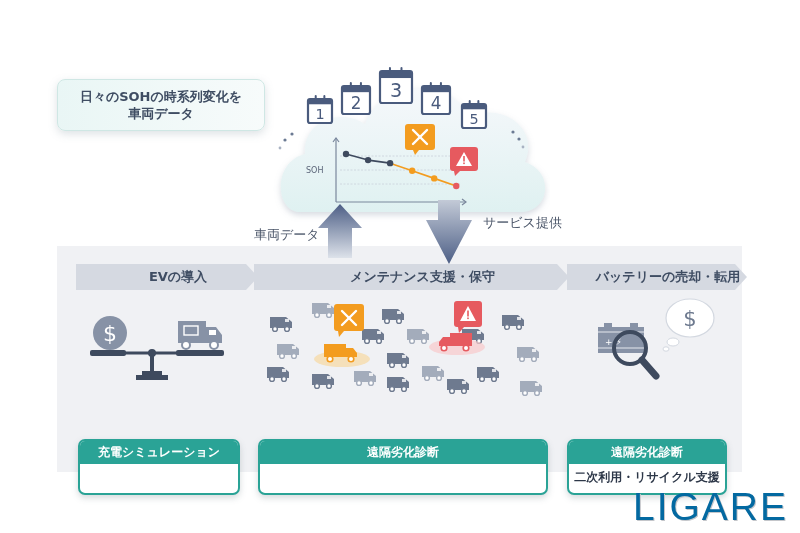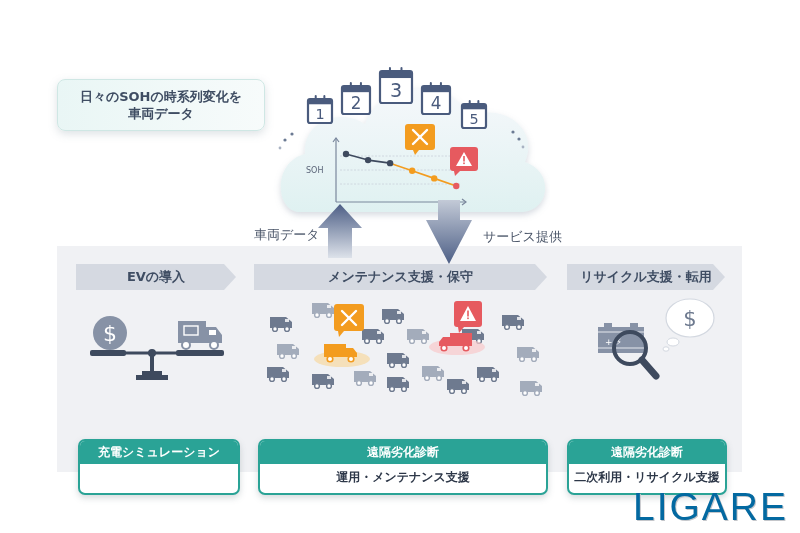--- a/index.html
+++ b/index.html
@@ -10,21 +10,21 @@
              background:linear-gradient(90deg,#e9f6f5 0%,#f7fbfb 100%);
              border:1px solid #cfe7e4; box-shadow:0 3px 8px rgba(120,140,150,0.25);
              display:flex; flex-direction:column; align-items:center; justify-content:center;
              font-size:13px; line-height:17px; color:#3f4d63; font-weight:bold; }
   .cloud { left:270px; top:62px; width:280px; height:170px; }
   .side-label { font-size:13px; color:#4a5568; }
   .panel { left:57px; top:246px; width:685px; height:226px; background:#f0f1f4; }
   .stage { position:absolute; top:264px; height:26px; background:#d5d9e1;
            display:flex; align-items:center; justify-content:center;
            font-size:13px; color:#3f4d63; font-weight:bold;
-           clip-path: polygon(0 0, calc(100% - 12px) 0, 100% 50%, calc(100% - 12px) 100%, 0 100%); }
+           clip-path: polygon(0 0, calc(100% - 12px) 0, 100% 50%, calc(100% - 12px) 100%, 0 100%); padding-left: 22px; }
   .card { position:absolute; top:400px; height:52px; border-radius:7px; overflow:hidden;
           border:2px solid #2aa396; background:#fff; box-shadow:0 3px 6px rgba(90,110,120,0.25);margin-top:39px; }
   .card .top { height:23px; background:#2aa396; color:#fff; font-size:12px; font-weight:bold;
                display:flex; align-items:center; justify-content:center; }
   .card .bot { height:27px; color:#2d3748; font-size:12px; font-weight:bold;
                display:flex; align-items:center; justify-content:center; }
   .logo { right:12px; bottom:4px; font-size:39px; letter-spacing:2px; color:#0369a1;
           font-family:"Liberation Sans",sans-serif; text-shadow:1px 1px 0 #c4c6ca; }
 </style>
 </head>
@@ -150,30 +150,30 @@
     </linearGradient>
     <linearGradient id="dng" x1="0" y1="0" x2="0" y2="1">
       <stop offset="0" stop-color="#c3cad7"></stop>
         <stop offset="1" stop-color="#4d5f86"></stop>
     </linearGradient>
   </defs>
   <polygon points="20,4 42,28 32,28 32,58 8,58 8,28 -2,28" fill="url(#upg)" transform="translate(10,0)"></polygon>
   <polygon points="128,0 150,0 150,20 162,20 139,64 116,20 128,20" fill="url(#dng)"></polygon>
 </svg>
 <span class="abs side-label" style="left:254px;top:226px;">車両データ</span>
-<span class="abs side-label" style="left:483px;top:228px;">サービス提供</span>
+<span class="abs side-label" style="left:483px;top:214px;">サービス提供</span>
 
 <div class="stage" style="left:76px;width:160px;">
   <span>EVの導入</span>
 </div>
 <div class="stage" style="left:254px;width:293px;">
   <span>メンテナンス支援・保守</span>
 </div>
 <div class="stage" style="left:567px;width:158px;">
-  <span>リサイクル支援・転用</span>
+  <span>バッテリーの売却・転用</span>
 </div>
 
 <svg class="abs" style="left:80px;top:305px;width:150px;height:80px;" viewBox="0 0 150 80">
   <g>
     <circle cx="30" cy="28" r="17" fill="#8792a6"></circle>
     <text x="30" y="36" text-anchor="middle" font-size="22" fill="#fff" font-family="DejaVu Sans, sans-serif">$</text>
   </g>
   <g>
     <rect x="98" y="16" width="28" height="22" fill="#8792a6"></rect>
     <rect x="104" y="21" width="14" height="9" fill="none" stroke="#fff" stroke-width="1.4"></rect>
@@ -354,20 +354,19 @@
     <circle cx="40" cy="52" r="16" fill="none" stroke="#3e4a5e" stroke-width="4"></circle>
     <line x1="52" y1="64" x2="66" y2="80" stroke="#3e4a5e" stroke-width="7" stroke-linecap="round"></line>
   </g>
 </svg>
 
 <div class="card" style="left:78px;width:158px;">
   <div class="top">充電シミュレーション</div>
 </div>
 <div class="card" style="left:258px;width:286px;">
   <div class="top">遠隔劣化診断</div>
-  <div class="bot">運用・メンテナンス支援</div>
 </div>
 <div class="card" style="left:567px;width:156px;">
   <div class="top">遠隔劣化診断</div>
   <div class="bot">二次利用・リサイクル支援</div>
 </div>
 
 <div class="abs logo">LIGARE</div>
 
 </body></html>

